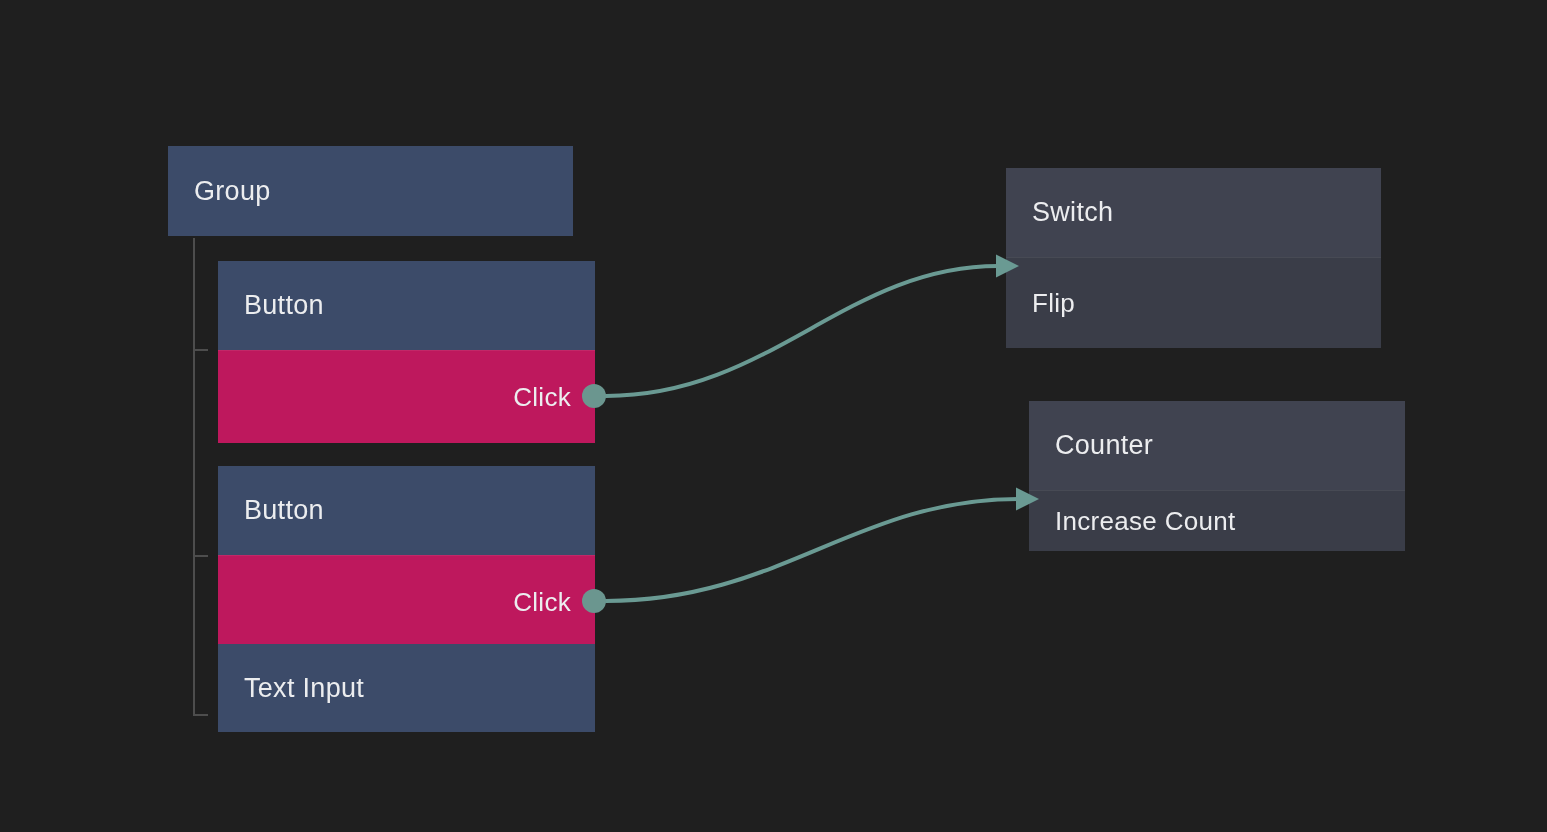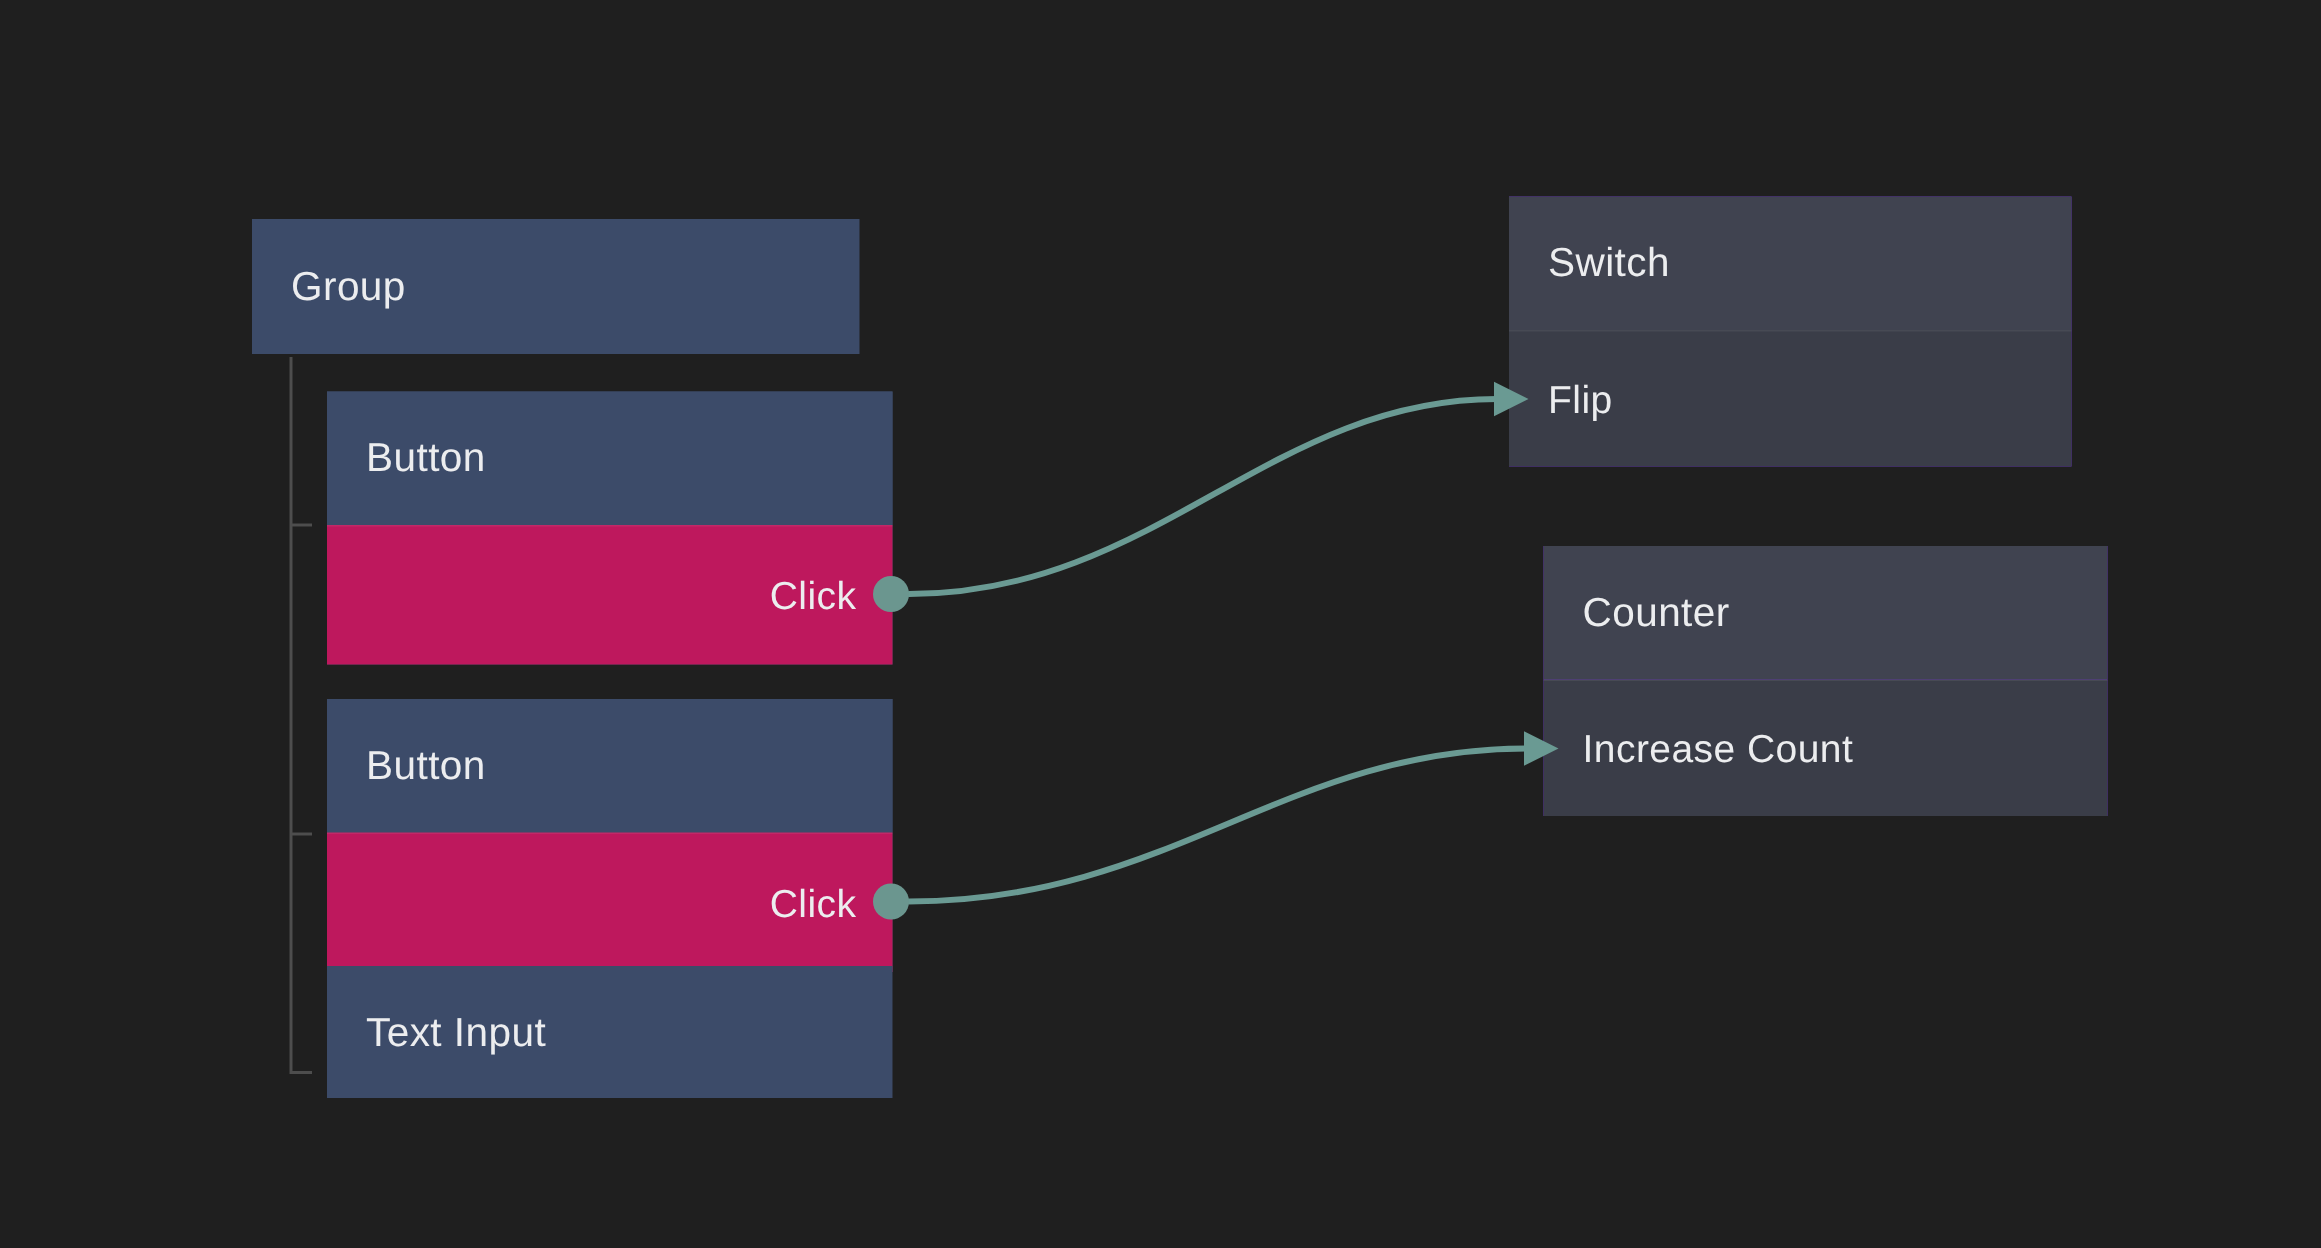--- a/index.html
+++ b/index.html
@@ -37,30 +37,30 @@
   }
   .row.out { justify-content: flex-end; padding-right: 24px; }
   .row.in  { justify-content: flex-start; padding-left: 26px; }
 
   
   .blue      { background: #3C4B69; }
   .blue .hdr { background: #3C4B69; }
   .blue .row { background: #be185d; }
 
   
-  .gray      { background: #6d28d9; }
+  .gray      { background: #15803d; margin-top: 37px; }
   .gray .hdr { background: #404350; }
   .gray .row { background: #3A3D48; text-align: right; }
 
   #node-group      { left: 168px;  top: 146px; width: 405px; height: 90px;  }
   #node-button-1   { left: 218px;  top: 261px; width: 377px; height: 182px; }
   #node-button-2   { left: 218px;  top: 466px; width: 377px; height: 182px; }
   #node-text-input { left: 218px;  top: 644px; width: 377px; height: 88px;  }
   #node-switch     { left: 1006px; top: 131px; width: 375px; height: 180px; }
-  #node-counter    { left: 1029px; top: 364px; width: 376px; height: 180px; }
+  #node-counter    { left: 1029px; top: 364px; width: 376px; height: 150px; }
   .hdr-fixed { height: 89px; flex: 0 0 89px; }
   .hdr-fill  { flex: 1; }
 
   svg.overlay {
     position: absolute;
     left: 0; top: 0;
     width: 1547px; height: 832px;
     pointer-events: none;
   }
 </style>

